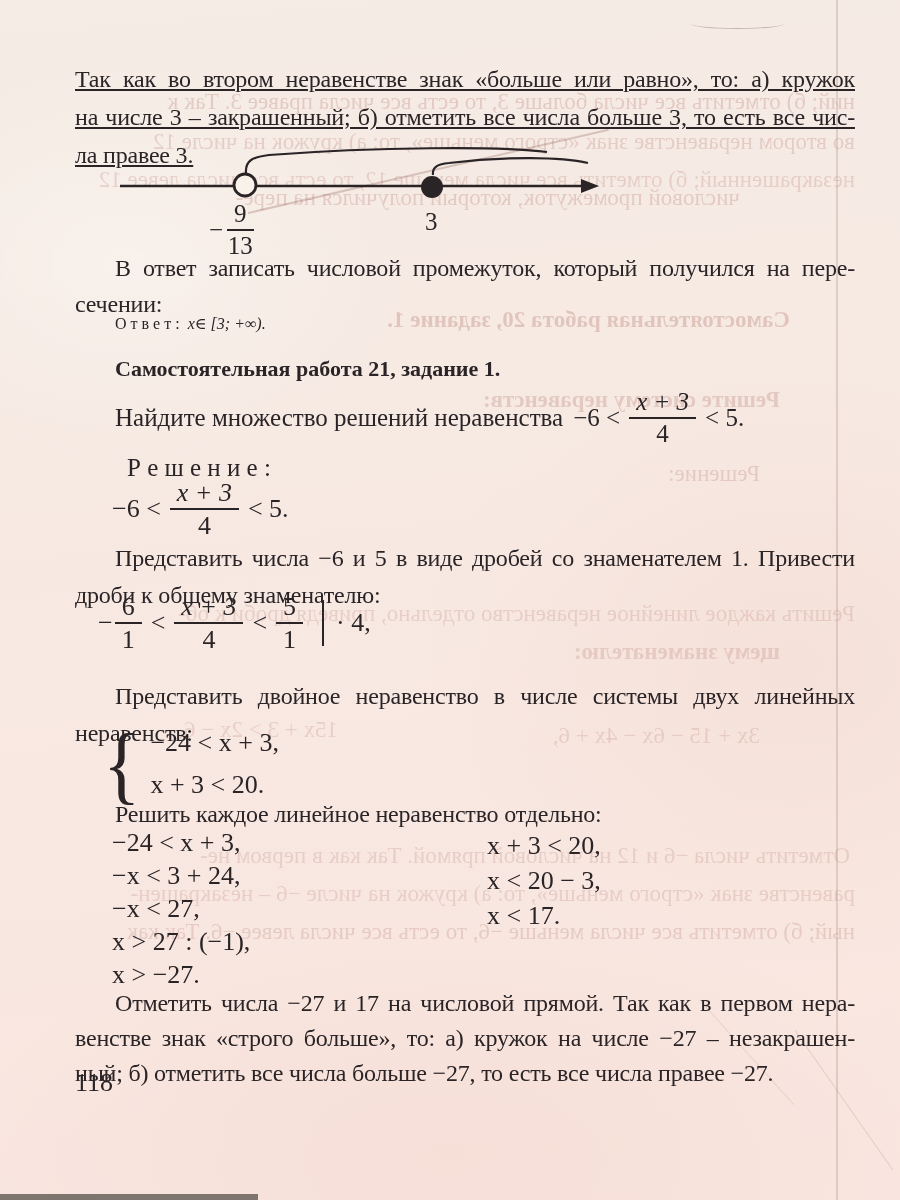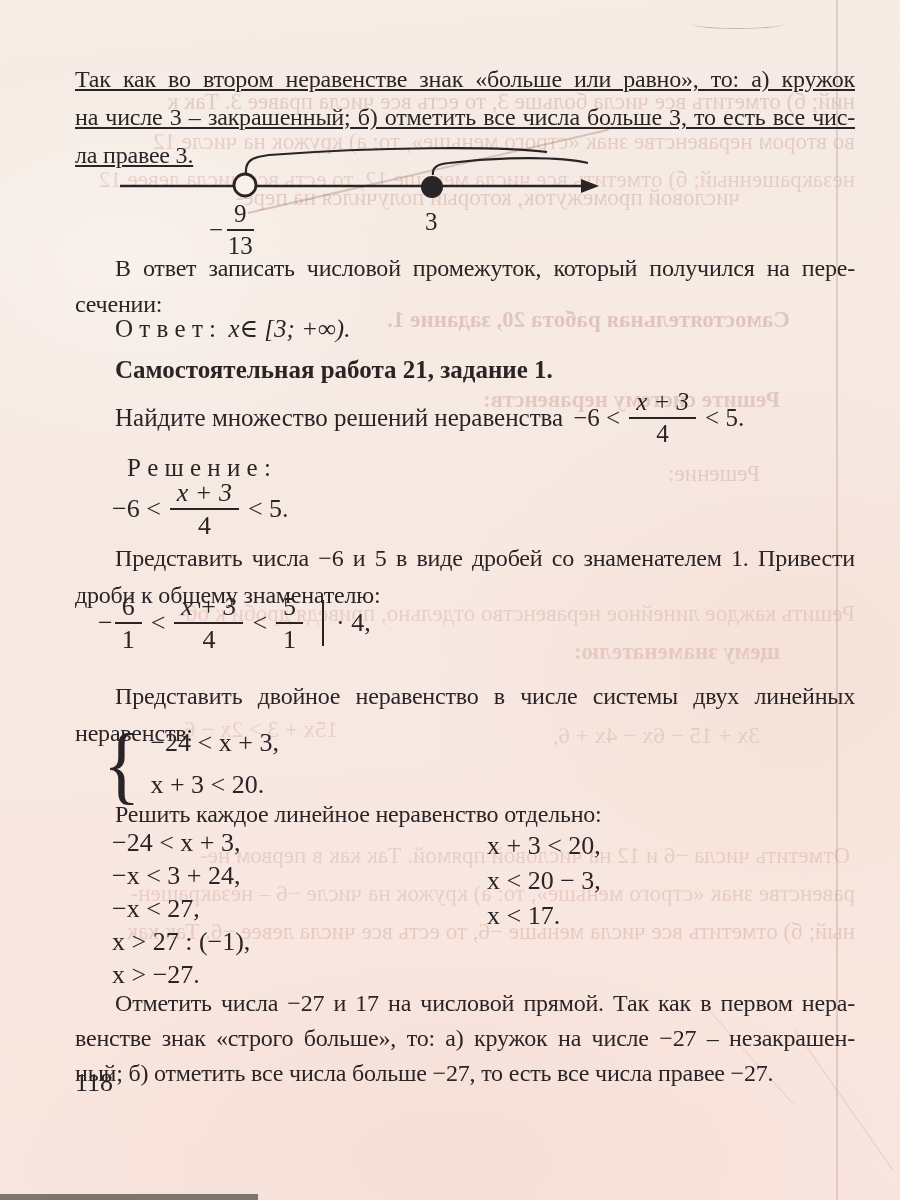--- a/index.html
+++ b/index.html
@@ -90,26 +90,26 @@
       </span>
     </div>
     <div class="nl-labels" style="left:350px; top:62px;">3</div>
   </div>
 
   <div class="blk" style="top:250px;">
     <div class="line just indent" style="line-height:36px;">В ответ записать числовой промежуток, который получился на пере-</div>
     <div class="line" style="line-height:36px;font-family:Liberation Serif, serif;">сечении:</div>
   </div>
 
-  <div class="blk" style="top:314px; left:115px; font-size:25px; white-space:nowrap;">
+  <div class="blk" style="top:314px; left:115px; font-size:16px; white-space:nowrap;">
     <span>О т в е т :</span>&nbsp;
     <span class="it">x∈ [3; +∞).</span>
   </div>
 
-  <div class="blk bold" style="top:356px; left:115px; font-size:25px; white-space:nowrap;">Самостоятельная работа 21, задание 1.</div>
+  <div class="blk bold" style="top:356px; left:115px; font-size:22px; white-space:nowrap;">Самостоятельная работа 21, задание 1.</div>
 
   <div class="blk eq" style="top:388px; left:115px; font-size:25px;">
     <span>Найдите множество решений неравенства</span>
     <span style="margin-left:10px;">−6 &lt;</span>
     <span class="frac">
       <span class="top it">x + 3</span>
       <span class="bot">4</span>
     </span>
     <span>&lt; 5.</span>
   </div>

